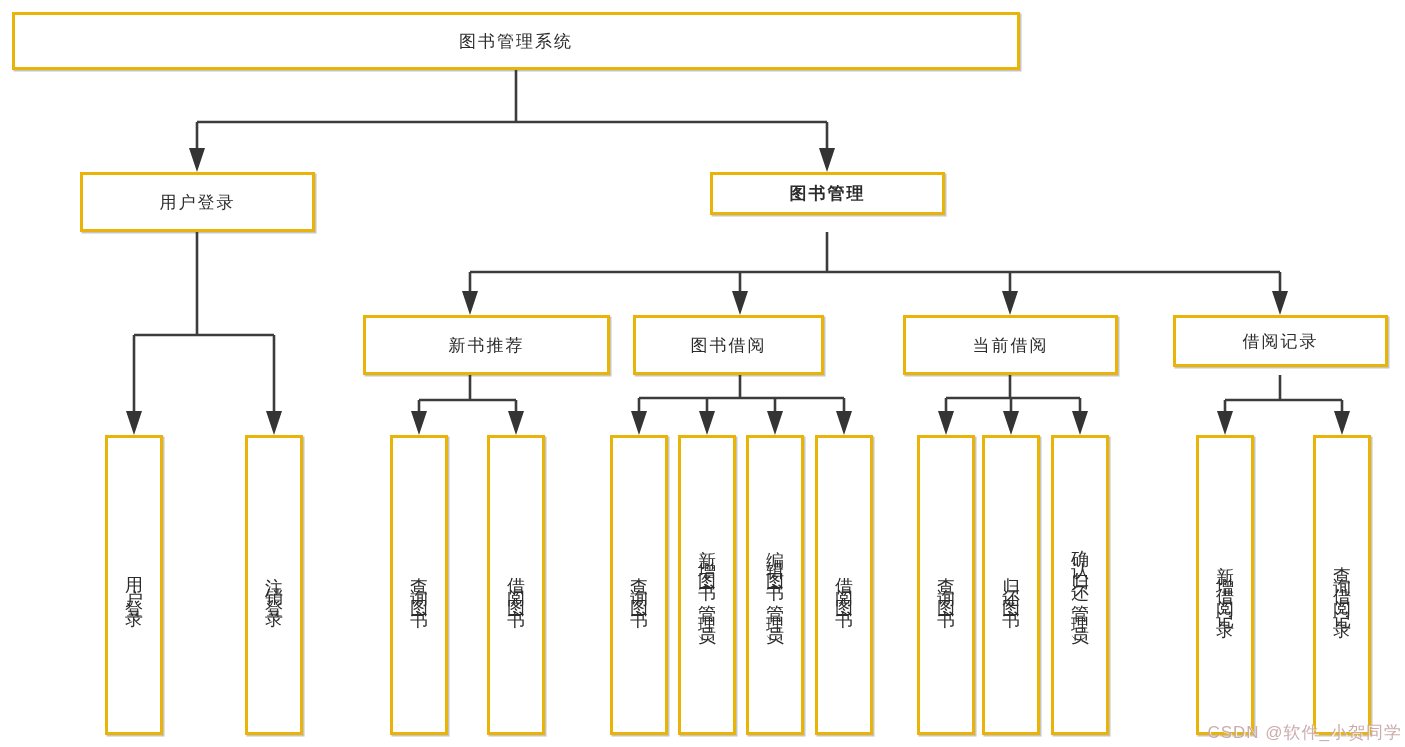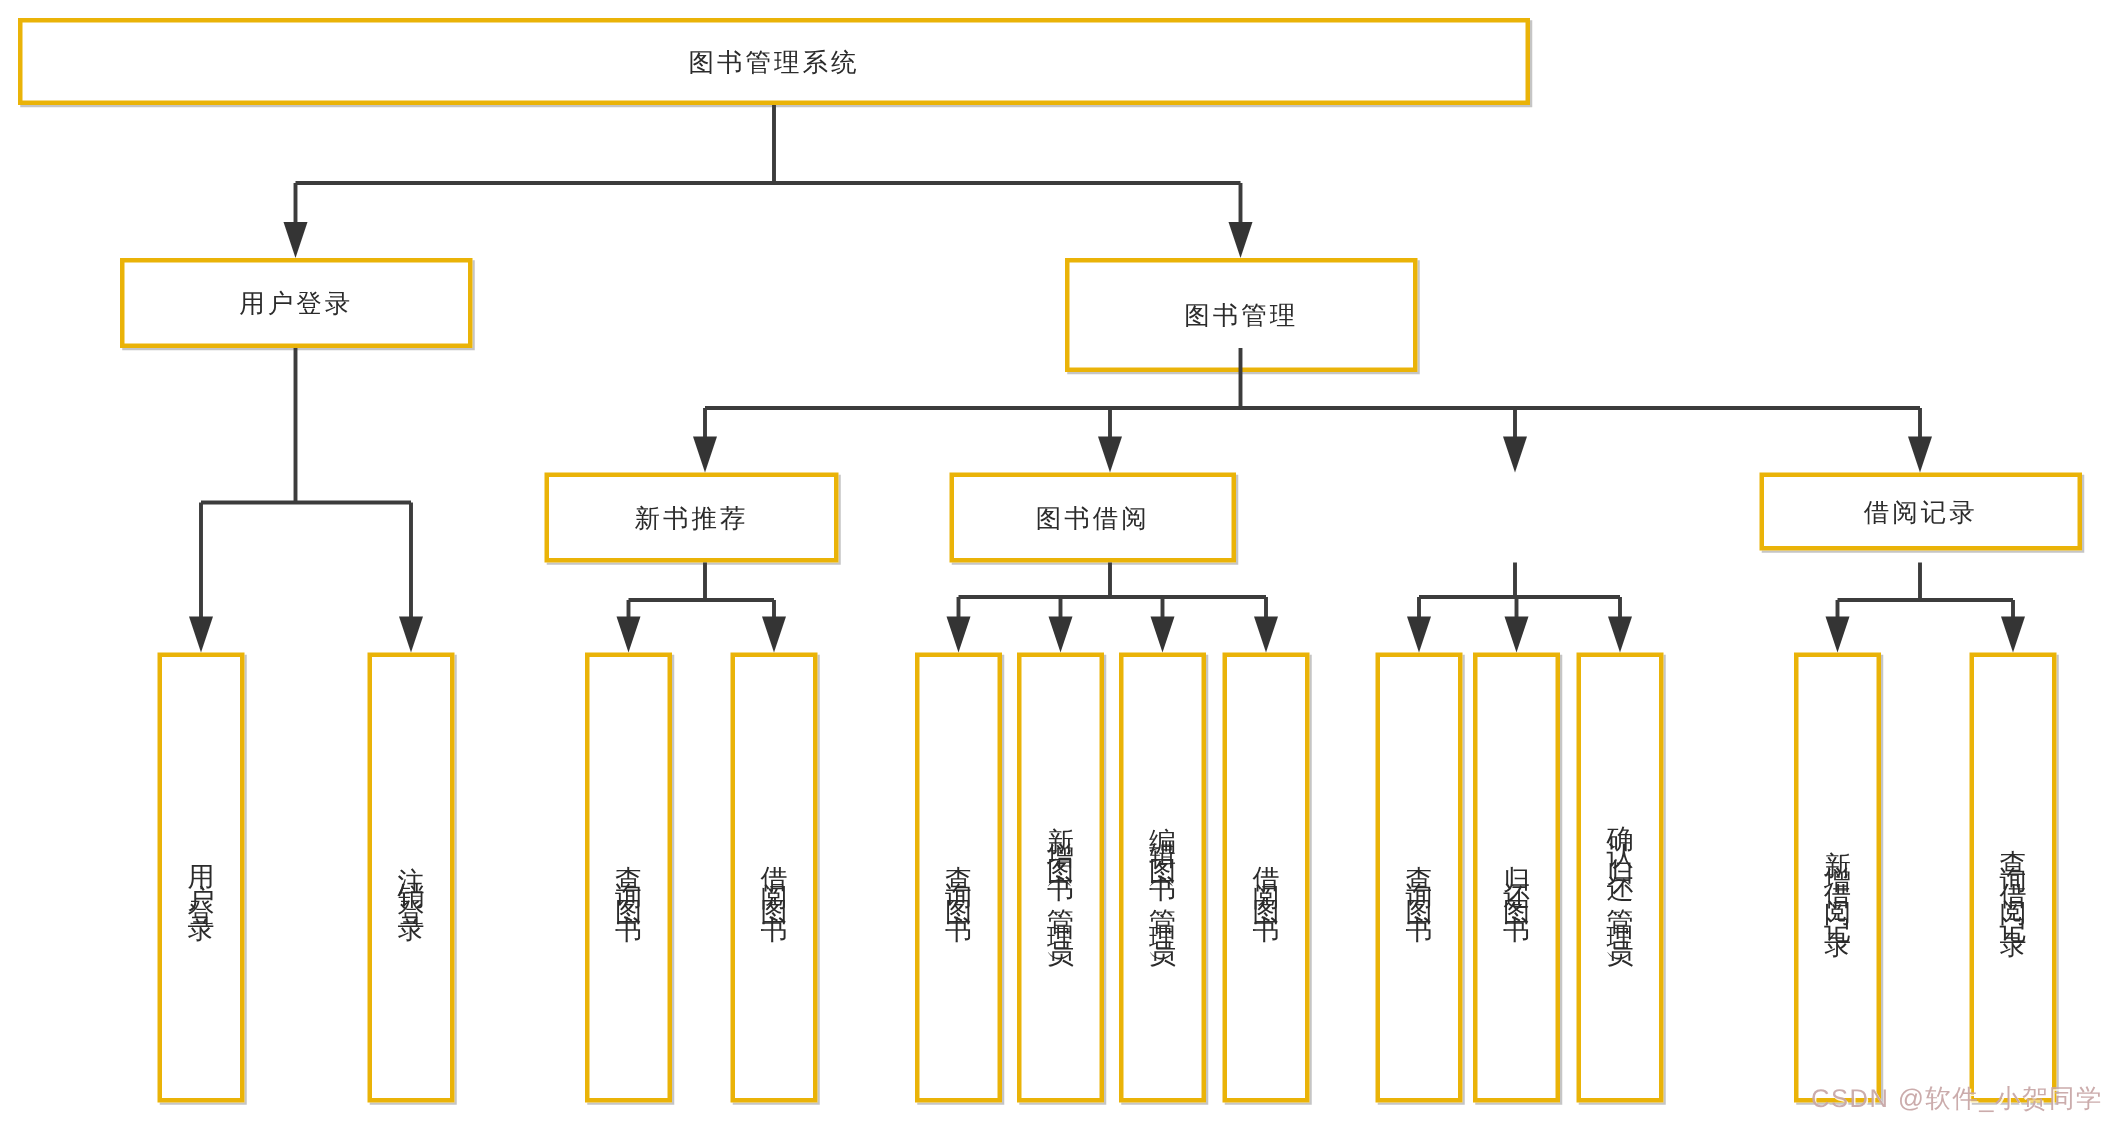--- a/index.html
+++ b/index.html
@@ -12,23 +12,23 @@
         box-shadow:1.5px 1.5px 0 rgba(90,90,90,0.35);box-sizing:border-box;}
   .node span{color:#2b2b2b;white-space:nowrap;}
   .node.h span{font-size:17px;letter-spacing:2px;}
   .node.v{width:58px;top:435px;height:300px;}
   .node.v span{writing-mode:vertical-rl;text-orientation:mixed;font-size:18px;letter-spacing:11px;}
 
   
   #n-root{left:12px;top:12px;width:1008px;height:58px;}
   
   #n-user-login{left:80px;top:172px;width:235px;height:60px;}
-  #n-book-mgmt{left:710px;top:172px;width:235px;height:76px;}
+  #n-book-mgmt{left:710px;top:172px;width:235px;height:43px;font-weight:bold;}
   
-  #n-new-book-rec{left:363px;top:315px;width:196px;height:60px;}
+  #n-new-book-rec{left:363px;top:315px;width:247px;height:60px;}
   #n-book-borrow{left:633px;top:315px;width:191px;height:60px;}
   #n-current-borrow{left:903px;top:315px;width:215px;height:60px;}
   #n-borrow-records{left:1173px;top:315px;width:215px;height:52px;}
   
   #n-leaf-user-login{left:105px;}
   #n-leaf-logout{left:245px;}
   #n-nb-query{left:390px;}
   #n-nb-borrow{left:487px;}
   #n-bb-query{left:610px;}
   #n-bb-add{left:678px;}
@@ -99,20 +99,23 @@
   <div class="node h" id="n-book-mgmt">
     <span>图书管理</span>
   </div>
 
   <div class="node h" id="n-new-book-rec">
     <span>新书推荐</span>
   </div>
   <div class="node h" id="n-book-borrow">
     <span>图书借阅</span>
   </div>
+  <div class="node h" id="n-current-borrow">
+    <span>当前借阅</span>
+  </div>
   <div class="node h" id="n-borrow-records">
     <span>借阅记录</span>
   </div>
 
   <div class="node v" id="n-leaf-user-login">
     <span>用户登录</span>
   </div>
   <div class="node v" id="n-leaf-logout">
     <span>注销登录</span>
   </div>

